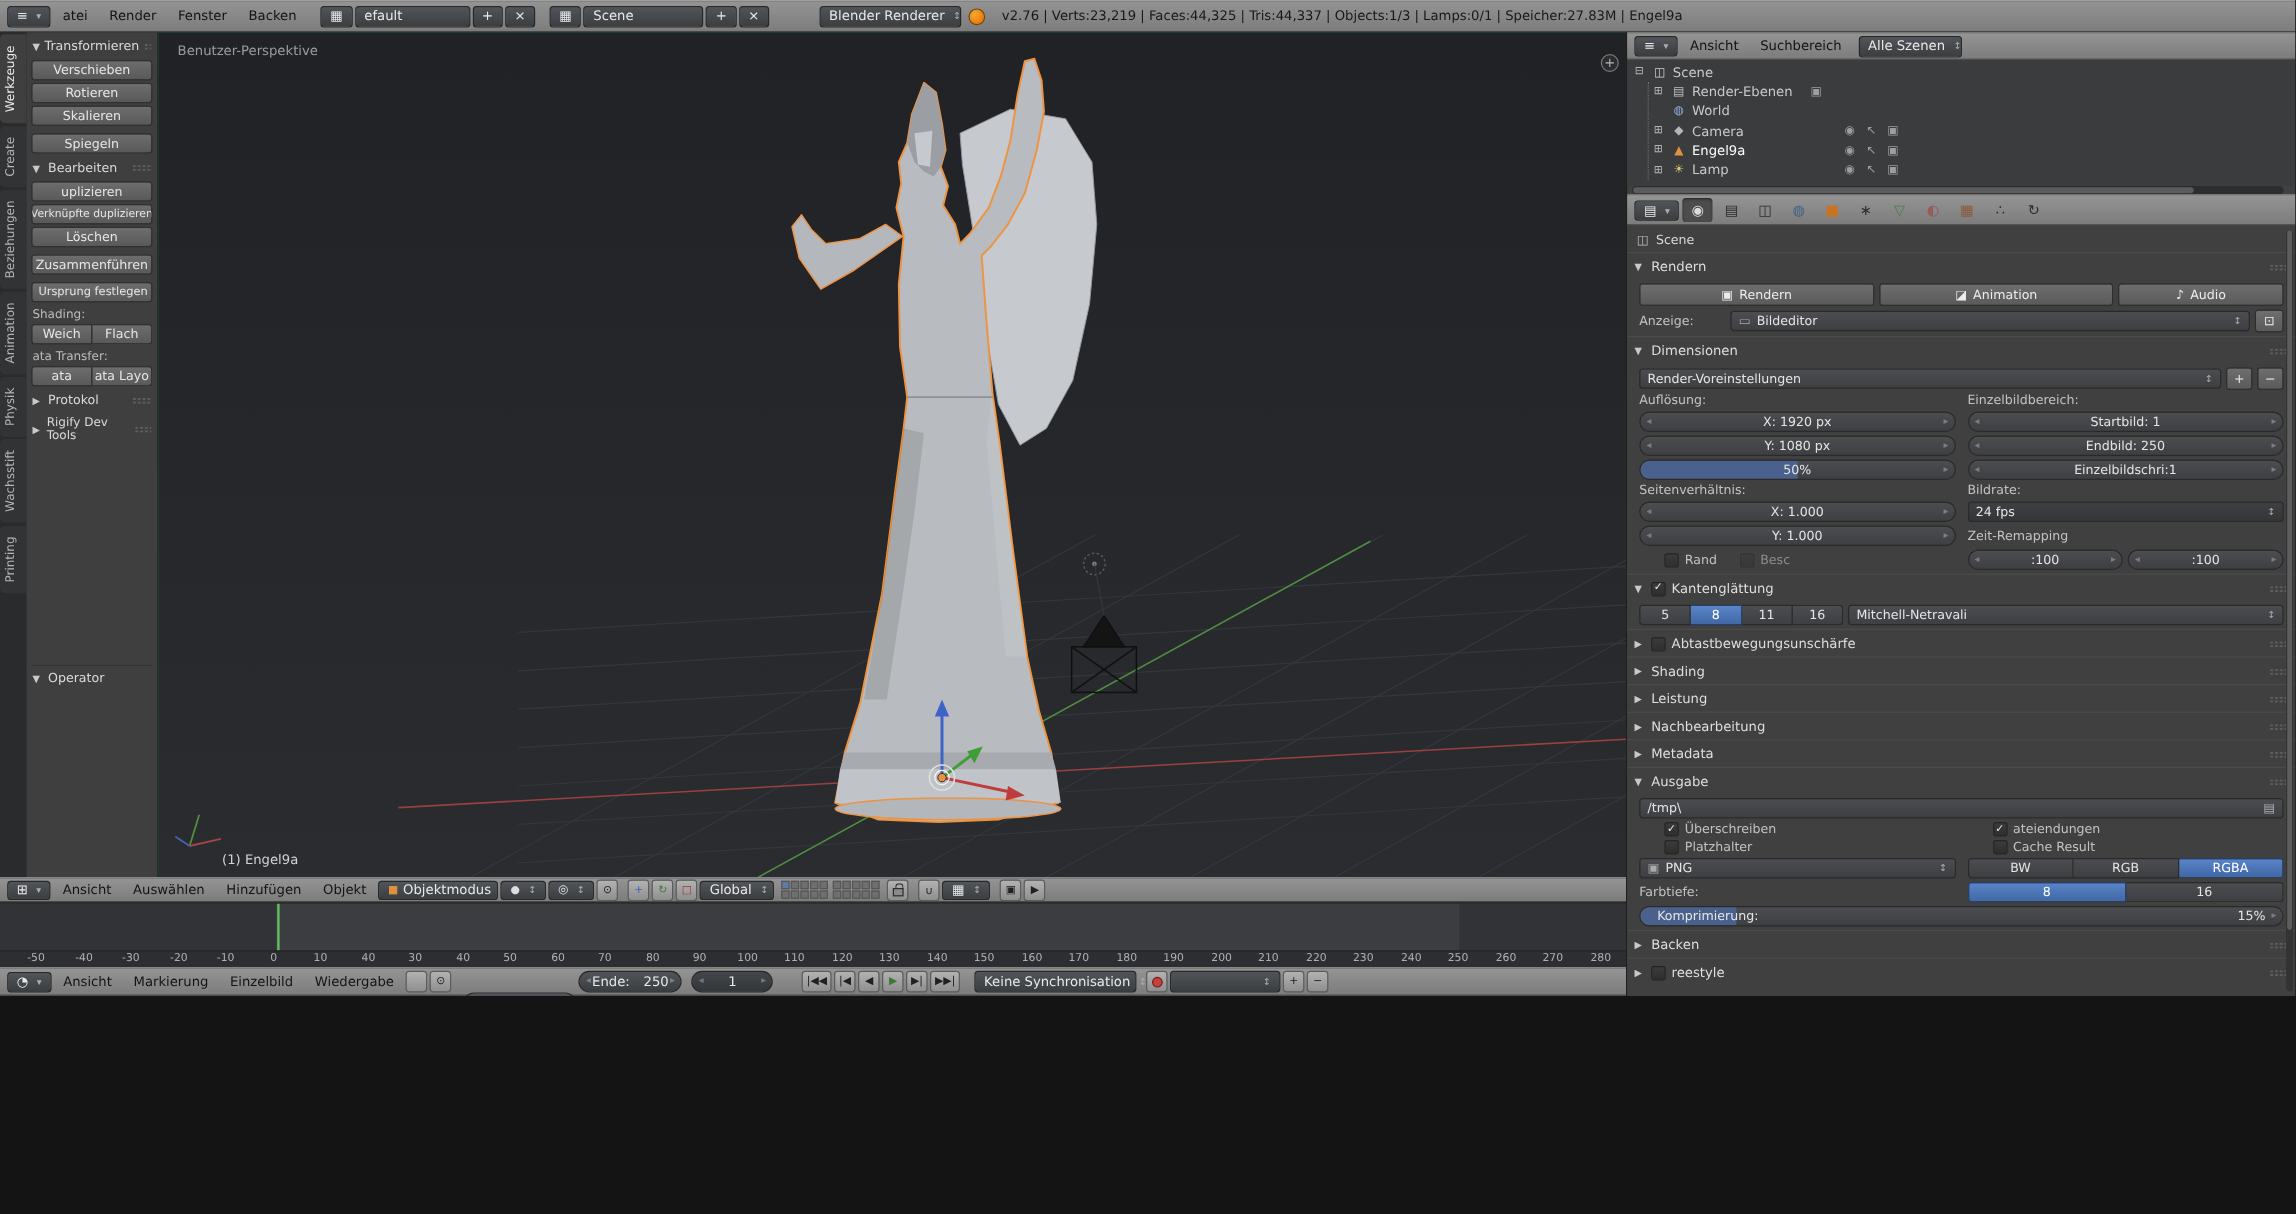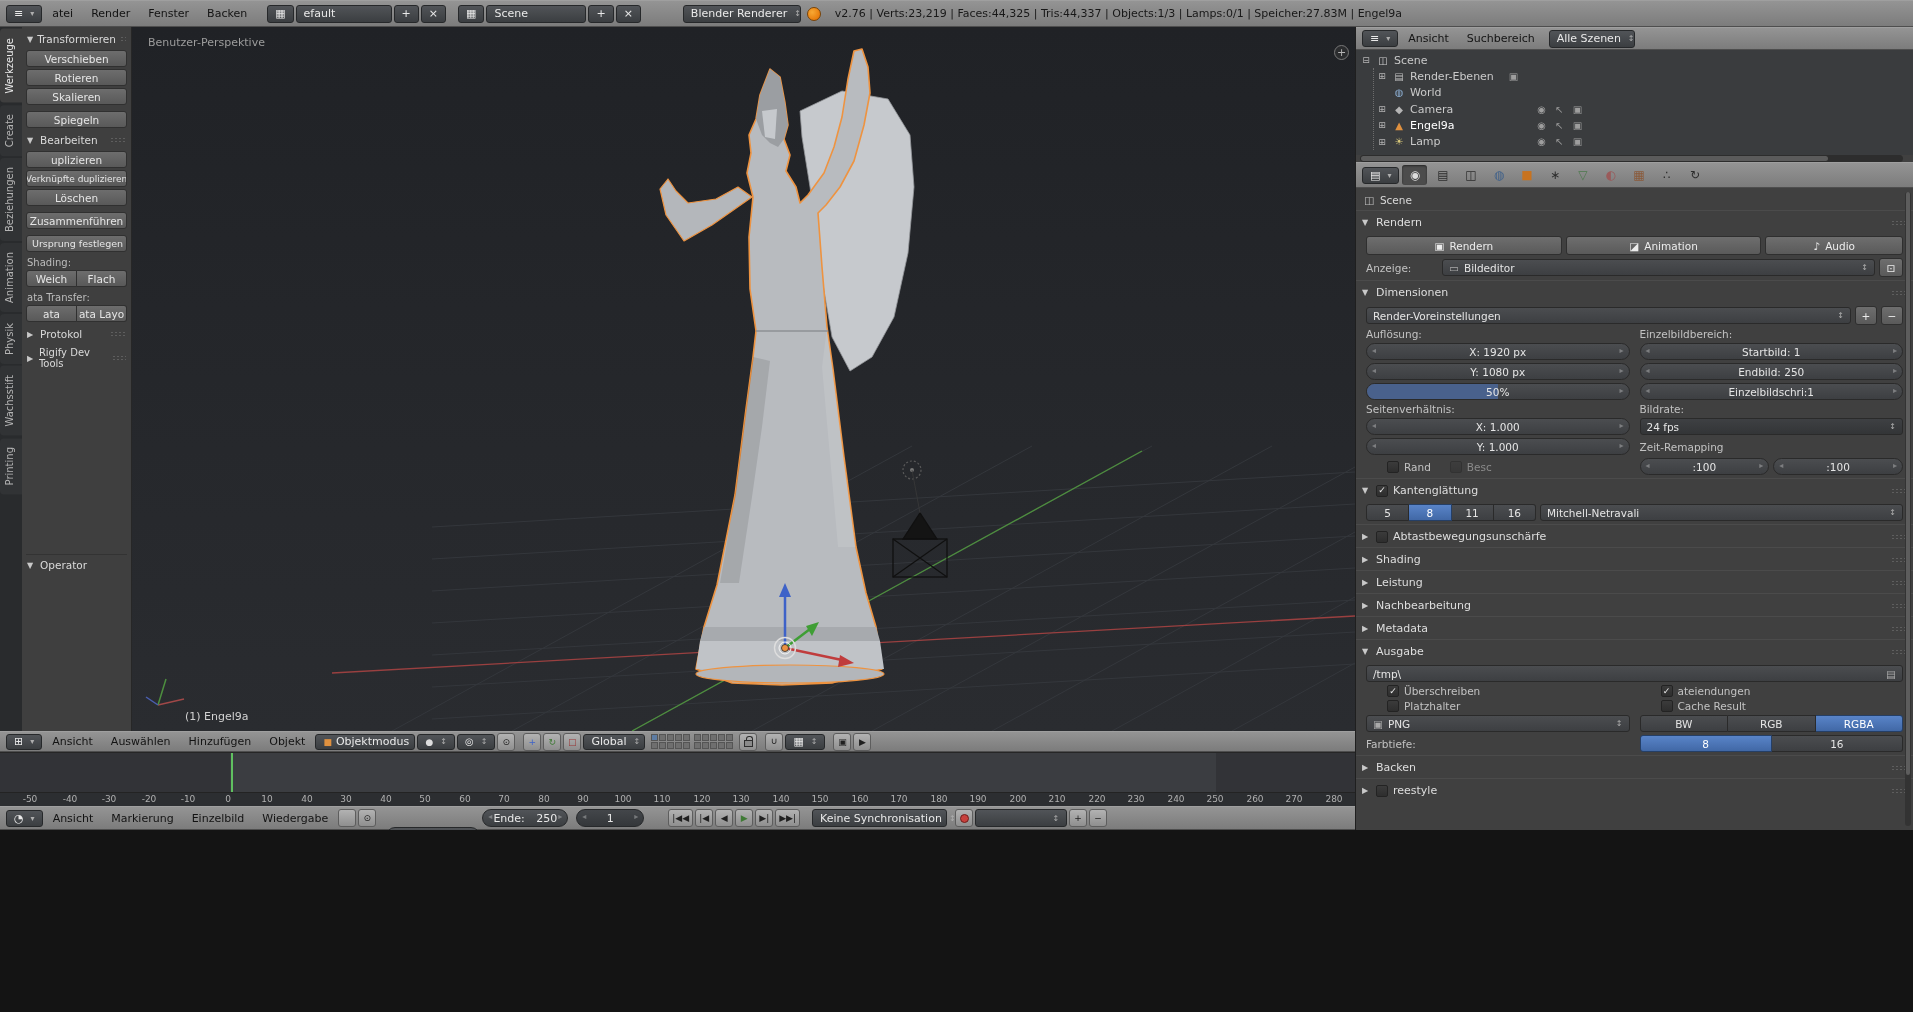--- a/index.html
+++ b/index.html
@@ -801,20 +801,27 @@
         <span class="plabel">Farbtiefe:</span>
         <div class="seg">
           <div class="pfield segf on">
               <span>8</span>
             </div>
           <div class="pfield segf">
               <span>16</span>
             </div>
         </div>
       </div>
+      <div class="prow">
+        <div class="pfield num" style="flex:1;justify-content:space-between;padding:0 14px;">
+          <div class="fill" style="width:15%;"></div>
+          <span>Komprimierung:</span>
+          <span>15%</span>
+        </div>
+      </div>
 
       <div class="ppanel-hdr">
         <span class="tri">▶</span>
         <span>Backen</span>
           <span class="grip"></span>
       </div>
       <div class="ppanel-hdr">
         <span class="tri">▶</span>
         <span class="chk"></span>
         <span>reestyle</span>

